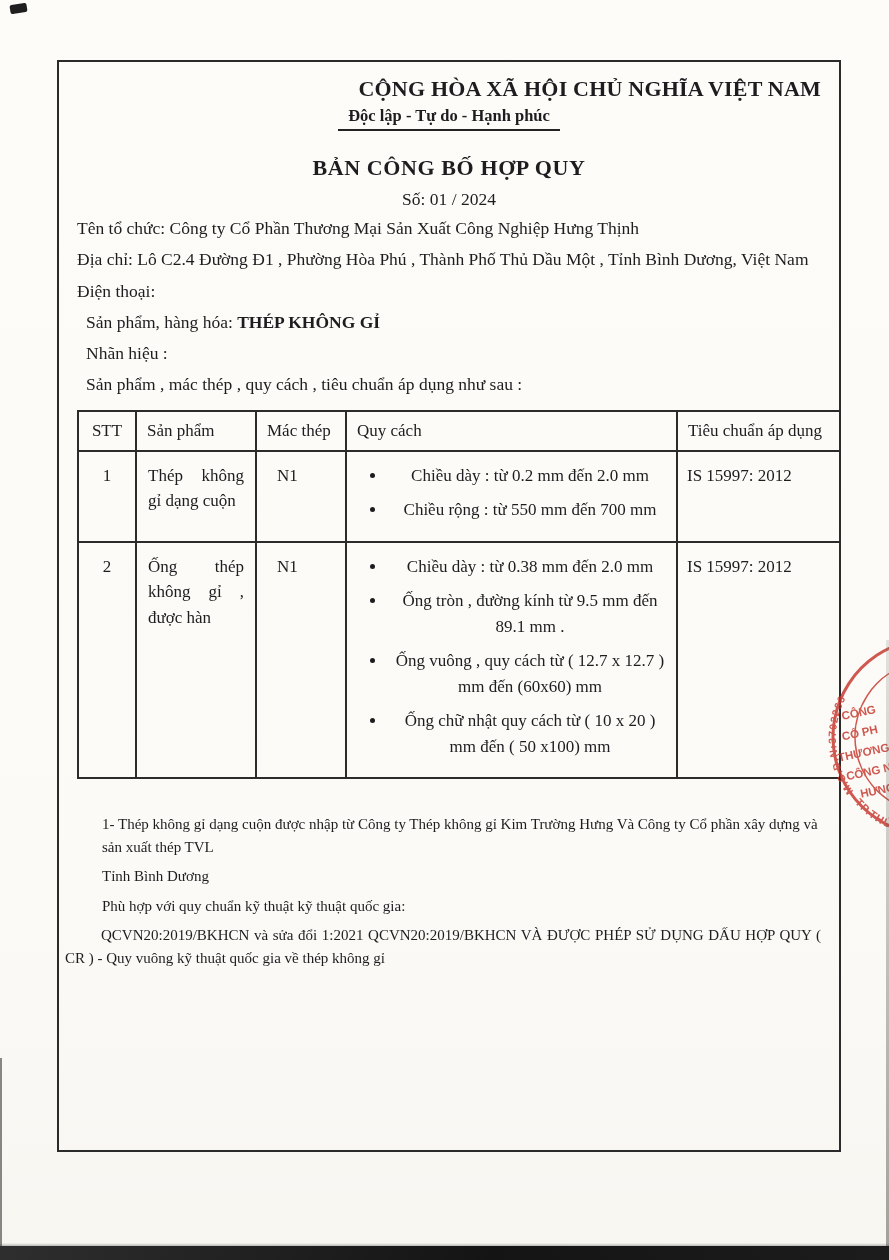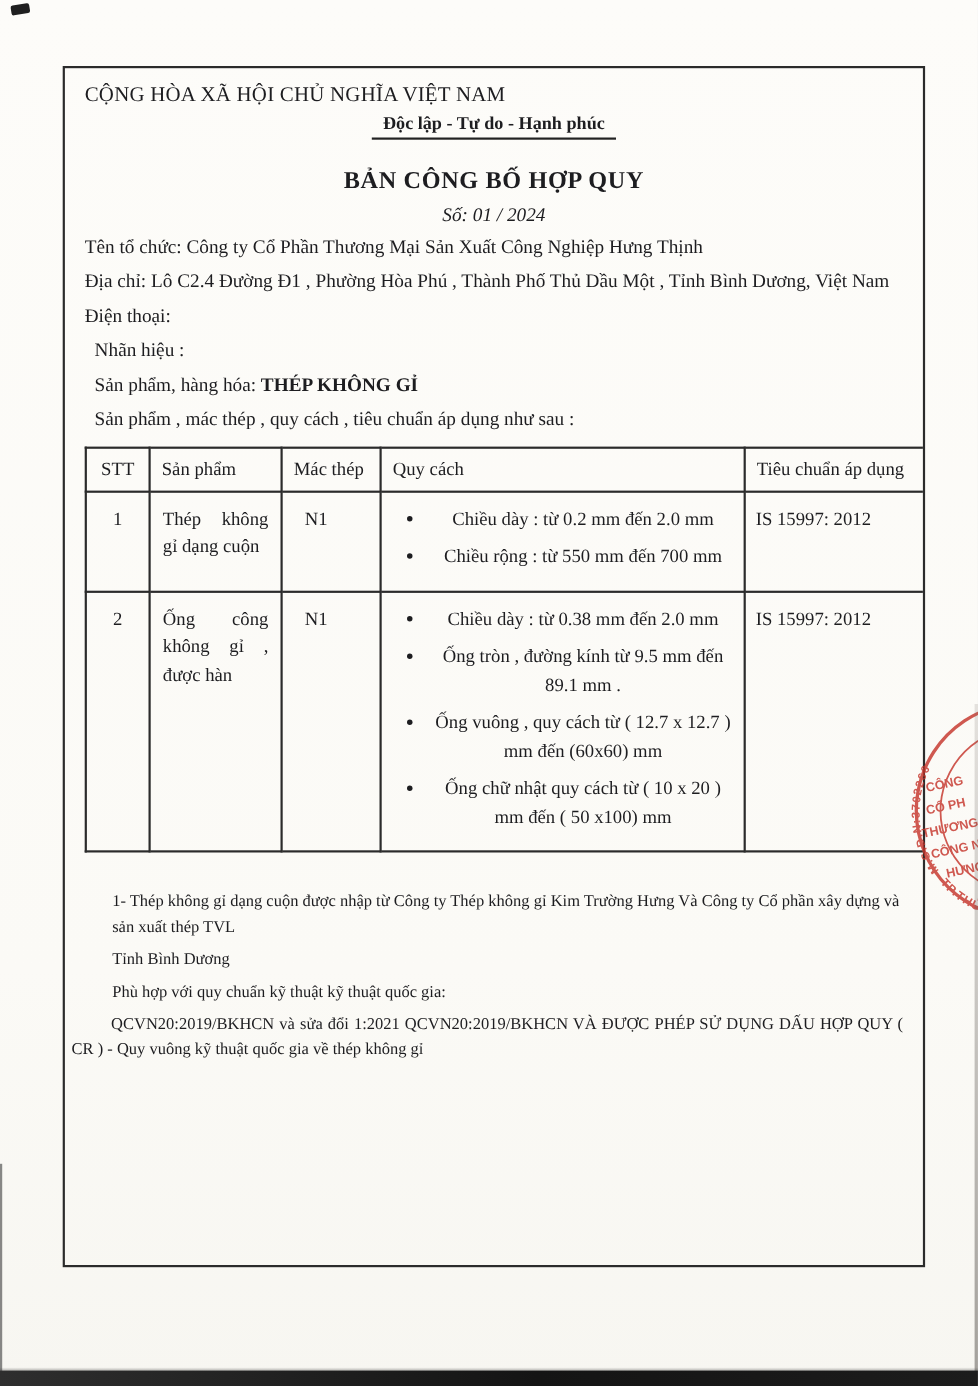--- a/index.html
+++ b/index.html
@@ -7,25 +7,25 @@
   .page {
     position:relative; width:889px; height:1260px; margin:0 auto;
     background:linear-gradient(180deg,#fdfcf9 0%, #fbfaf6 70%, #f7f6f1 100%);
     overflow:hidden; color:#1d1d20;
     font-family:"Liberation Serif","DejaVu Serif",serif;
   }
   .frame {
     position:absolute; left:57px; top:60px; width:784px; height:1092px;
     border:2px solid #2b2b2b; padding:14px 18px 0 18px; overflow:hidden;
   }
-  .nat-h1 { text-align:left; font-weight:normal; font-size:19px; letter-spacing:.2px; }
+  .nat-h1 { text-align:right; font-weight:bold; font-size:22px; letter-spacing:.2px; }
   .nat-h2 { text-align:center; font-weight:bold; font-size:16.5px; margin-top:4px; }
   .nat-h2 span { display:inline-block; border-bottom:2px solid #222; padding:0 10px 3px 10px; }
   .doc-title { text-align:center; font-weight:bold; font-size:22px; margin-top:24px; letter-spacing:.6px; }
-  .doc-number { text-align:center; font-size:17.5px; margin-top:8px;font-style:italic; }
+  .doc-number { text-align:center; font-size:17.5px; margin-top:8px; }
   p.line { font-size:17.5px; line-height:1.5; margin-top:5px; }
   p.ind { padding-left:9px; }
   .first-p { margin-top:12px; }
   b.prod { font-weight:bold; }
 
   table.spec { width:100%; border-collapse:collapse; margin-top:12px; font-size:17px; table-layout:fixed; }
   .spec th, .spec td { border:2px solid #2b2b2b; vertical-align:top; }
   .spec th { font-weight:normal; text-align:left; padding:9px 10px; vertical-align:middle; font-size:17px; }
   .spec th.c, .spec td.c { text-align:center; }
   .spec td { padding:11px 8px 9px 8px; line-height:1.5; }
@@ -68,22 +68,22 @@
     <div class="nat-h2">
       <span>Độc lập - Tự do - Hạnh phúc</span>
     </div>
 
     <div class="doc-title">BẢN CÔNG BỐ HỢP QUY</div>
     <div class="doc-number">Số: 01 / 2024</div>
 
     <p class="line first-p">Tên tổ chức: Công ty Cổ Phần Thương Mại Sản Xuất Công Nghiệp Hưng Thịnh</p>
     <p class="line">Địa chỉ: Lô C2.4 Đường Đ1 , Phường Hòa Phú , Thành Phố Thủ Dầu Một , Tỉnh Bình Dương, Việt Nam</p>
     <p class="line">Điện thoại:</p>
+    <p class="line ind"><span>Sản phẩm, hàng hóa: </span><b class="prod">THÉP KHÔNG GỈ</b></p>
     <p class="line ind">Nhãn hiệu :</p>
-    <p class="line ind"><span>Sản phẩm, hàng hóa: </span><b class="prod">THÉP KHÔNG GỈ</b></p>
     <p class="line ind">Sản phẩm , mác thép , quy cách , tiêu chuẩn áp dụng như sau :</p>
 
     <table class="spec">
       <colgroup>
         <col style="width:58px">
           <col style="width:120px">
           <col style="width:90px">
           <col style="width:331px">
           <col style="width:185px">
       </colgroup>
@@ -102,21 +102,21 @@
         <td>
           <ul>
             <li>Chiều dày : từ 0.2 mm đến 2.0 mm</li>
             <li>Chiều rộng : từ 550 mm đến 700 mm</li>
           </ul>
         </td>
         <td class="std-cell">IS 15997: 2012</td>
       </tr>
       <tr>
         <td class="c">2</td>
-        <td class="prod-cell">Ống công không gỉ , được hàn</td>
+        <td class="prod-cell">Ống thép không gỉ , được hàn</td>
         <td class="grade-cell">N1</td>
         <td>
           <ul>
             <li>Chiều dày : từ 0.38 mm đến 2.0 mm</li>
             <li>Ống tròn , đường kính từ 9.5 mm đến 89.1 mm .</li>
             <li>Ống vuông , quy cách từ ( 12.7 x 12.7 ) mm đến (60x60) mm</li>
             <li>Ống chữ nhật quy cách từ ( 10 x 20 ) mm đến ( 50 x100) mm</li>
           </ul>
         </td>
         <td class="std-cell">IS 15997: 2012</td>

